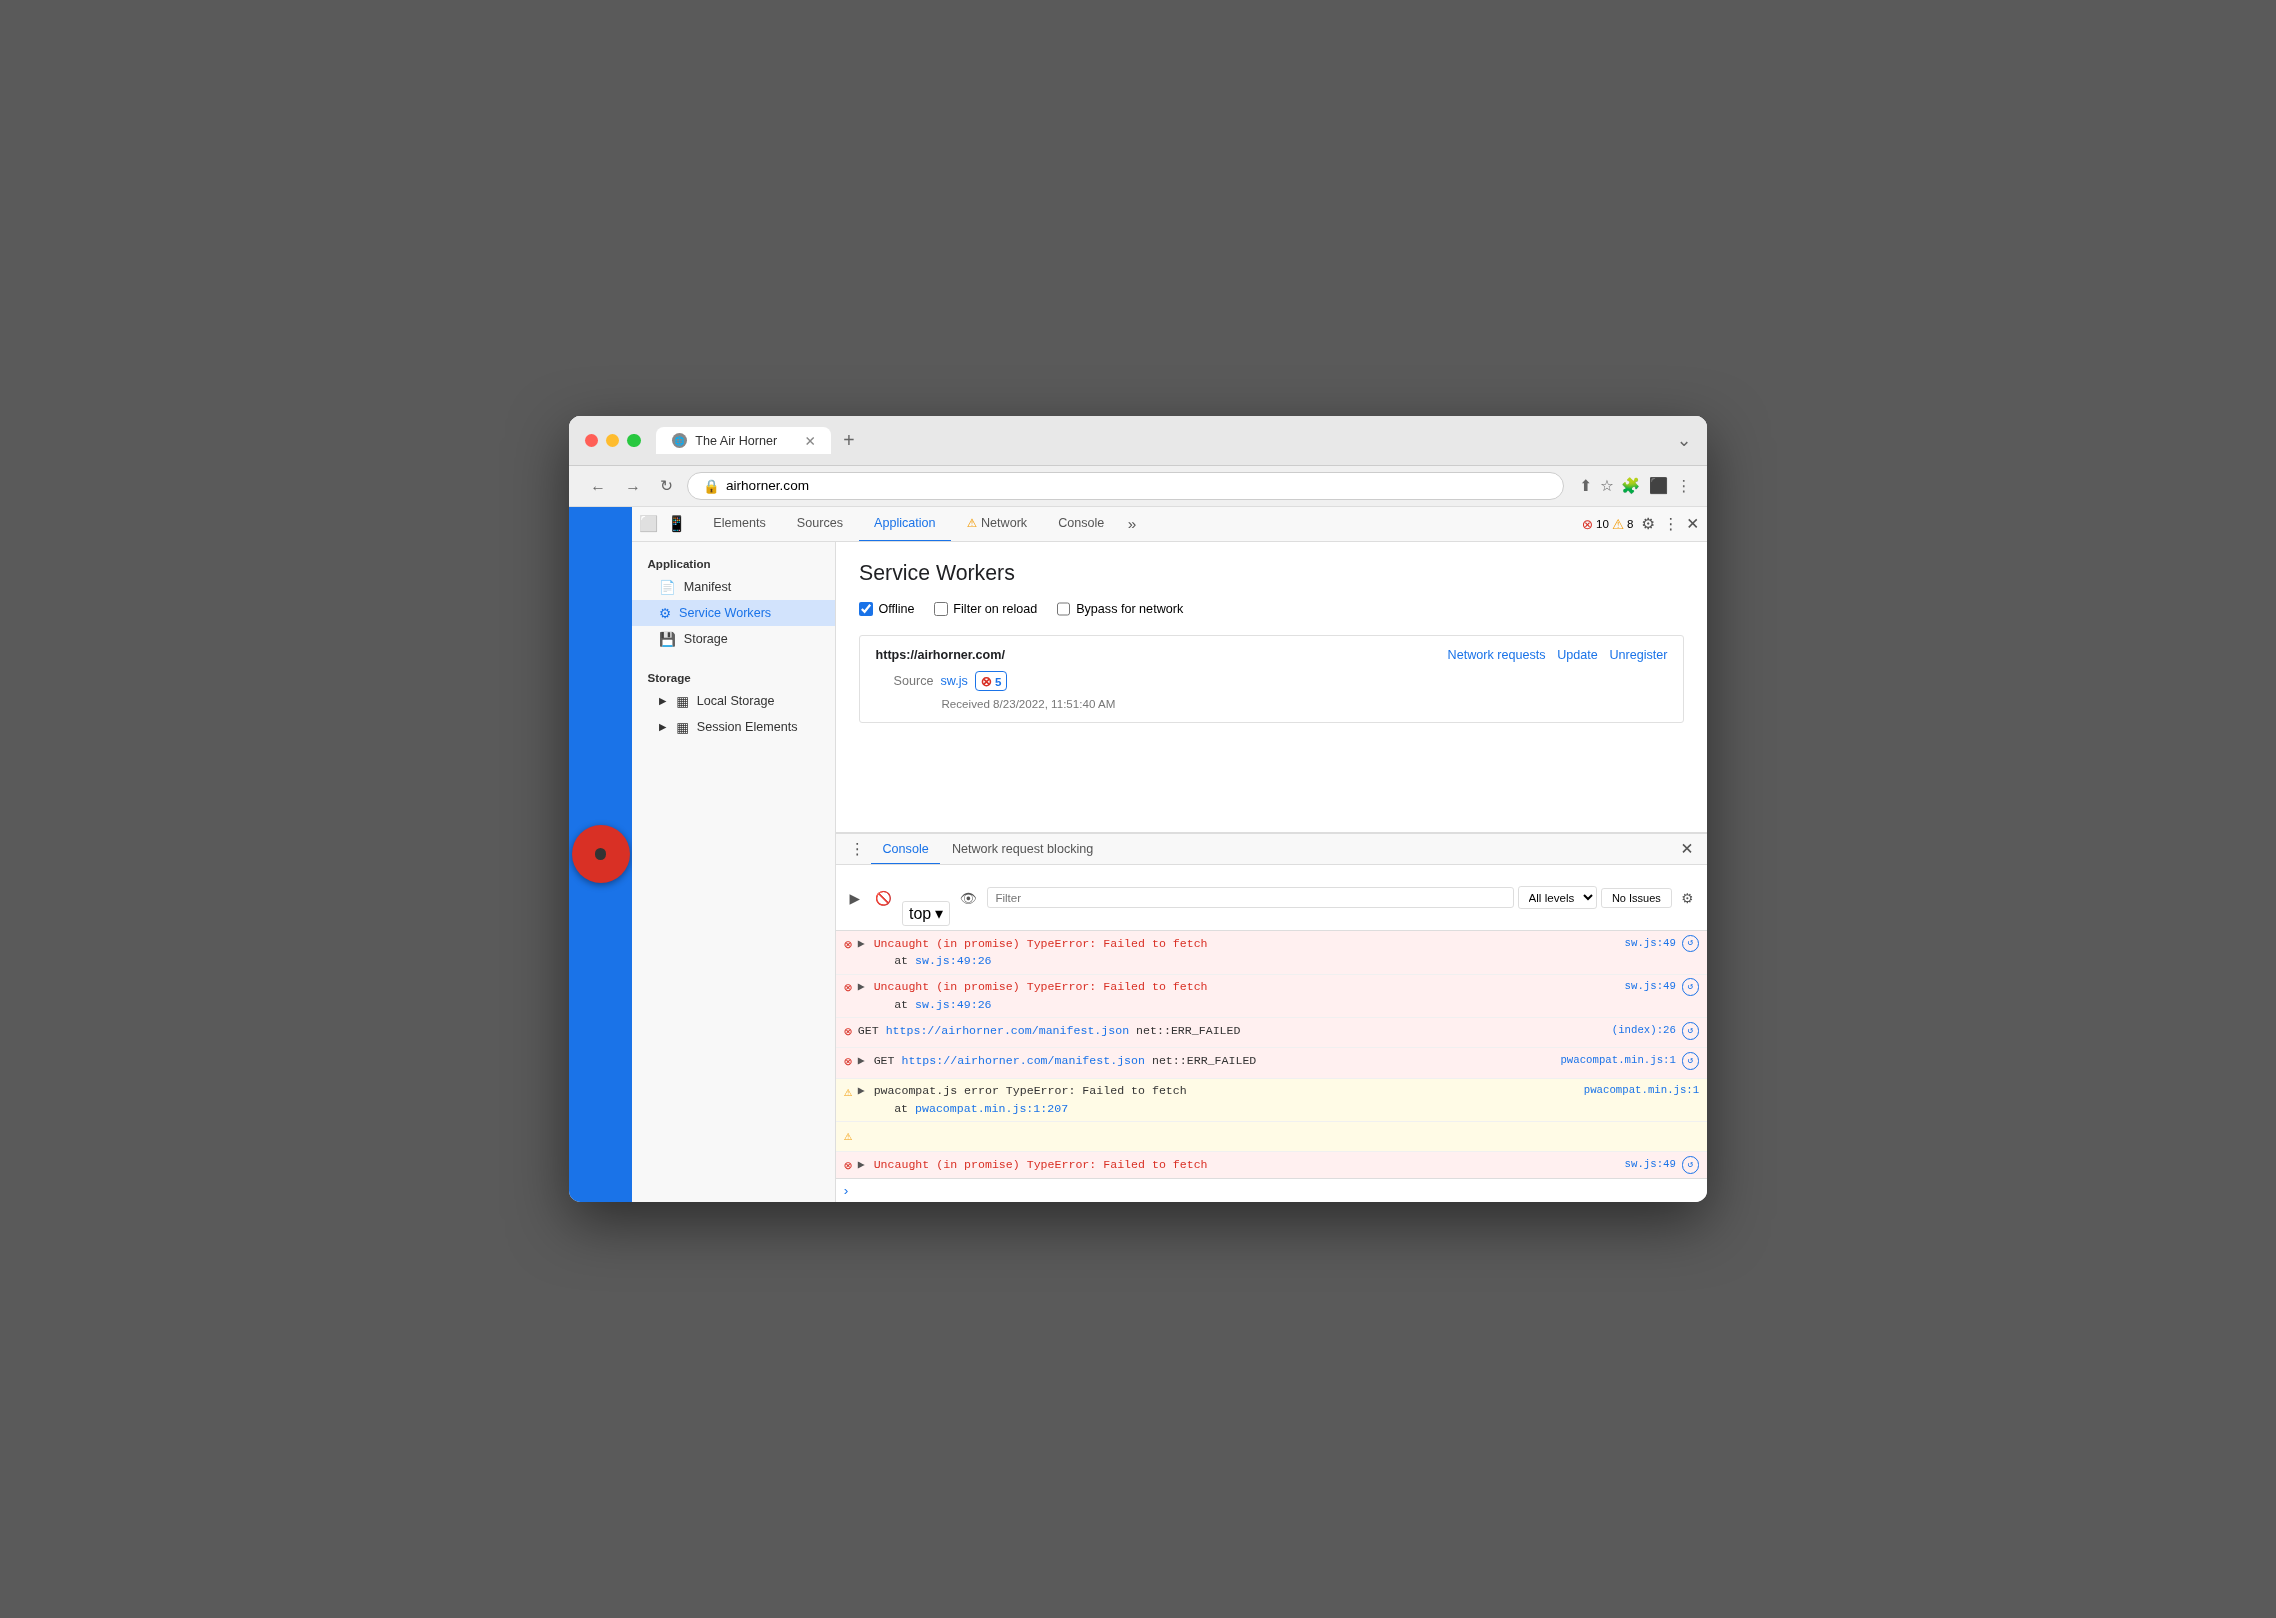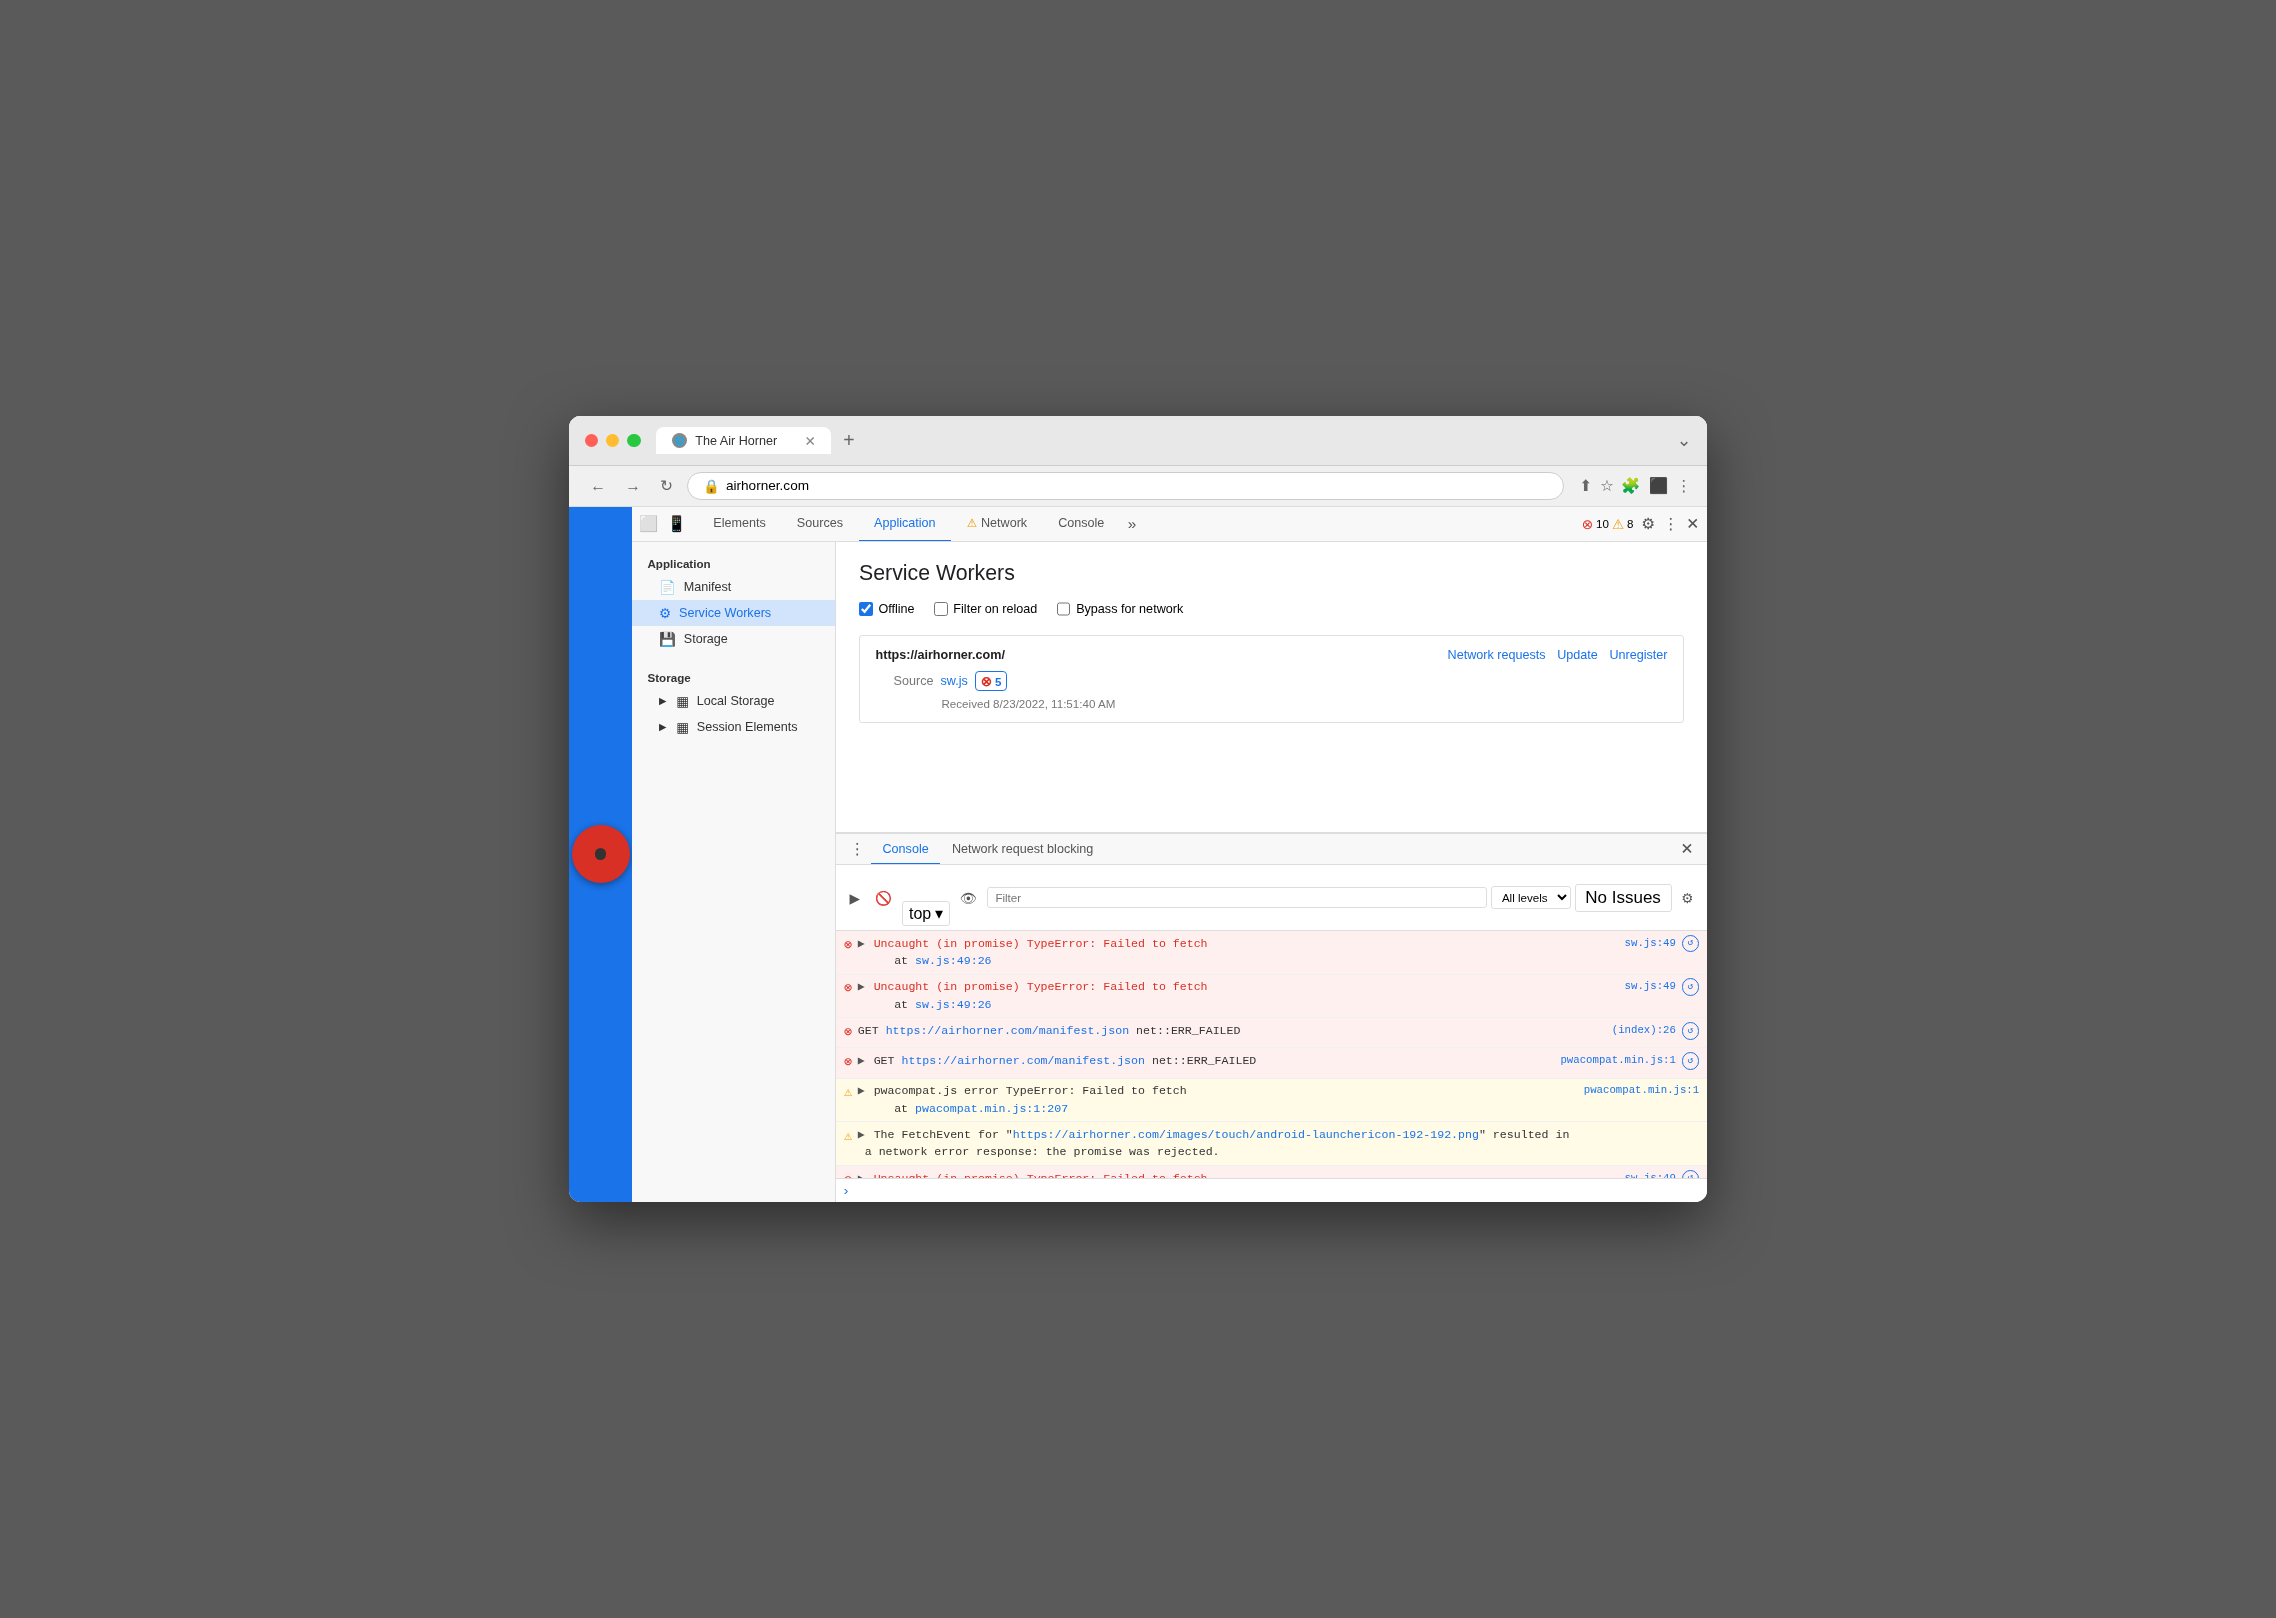--- a/index.html
+++ b/index.html
@@ -543,21 +543,21 @@
                 <button class="console-btn">🚫</button>
                 <div style="display:flex;align-items:center;gap:3.9px;border:1px solid #ddd;border-radius:2.9px;padding:1.9px 5.8px;margin-top:32px;">
                   <span>top</span>
                   <span>▾</span>
                 </div>
                 <button class="console-btn">👁</button>
                 <input class="console-filter" type="text" placeholder="Filter" style="">
                 <select class="console-select">
                   <option>All levels</option>
                 </select>
-                <button style="background:#fff;border:1px solid #ddd;border-radius:2.9px;padding:2.9px 9.7px;font-size:17px;cursor:pointer;">
+                <button style="background:#fff;border:1px solid #ddd;border-radius:2.9px;padding:2.9px 9.7px;font-size:11px;cursor:pointer;">
                   <span>No Issues</span>
                 </button>
                 <button class="console-btn">⚙</button>
               </div>
 
               <div class="console-messages">
 
                 <div class="console-msg error">
                   <span class="msg-icon error">⊗</span>
                   <div class="msg-content">
@@ -604,25 +604,20 @@
                   <div class="msg-content">
                     <span class="expand-arrow">▶</span>
                     <span>pwacompat.js error TypeError: Failed to fetch</span><br>
                     <span style="padding-left:15.5px;">&nbsp;&nbsp;&nbsp;at <a class="msg-link">pwacompat.min.js:1:207</a></span>
                   </div>
                   <a class="msg-source">pwacompat.min.js:1</a>
                 </div>
 
                 <div class="console-msg warning">
                   <span class="msg-icon warning">⚠</span>
-                  <div class="msg-content">
-                    <span class="expand-arrow">▶</span>
-                    <span>The FetchEvent for "<a class="msg-link">https://airhorner.com/images/touch/android-launchericon-192-192.png</a>" resulted in</span><br>
-                    <span>&nbsp;a network error response: the promise was rejected.</span>
-                  </div>
                 </div>
 
                 <div class="console-msg error">
                   <span class="msg-icon error">⊗</span>
                   <div class="msg-content">
                     <span class="expand-arrow">▶</span>
                     <span style="color:#d93025;">Uncaught (in promise) TypeError: Failed to fetch</span><br>
                     <span style="padding-left:15.5px;">&nbsp;&nbsp;&nbsp;at <a class="msg-link">sw.js:49:26</a></span>
                   </div>
                   <a class="msg-source">sw.js:49</a>

